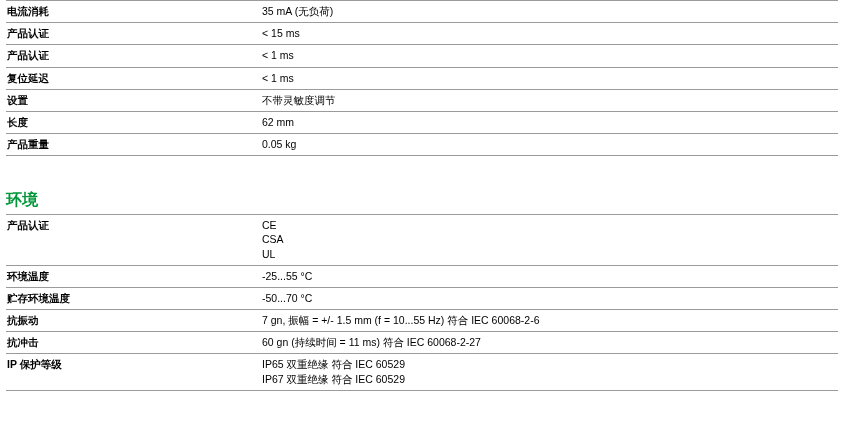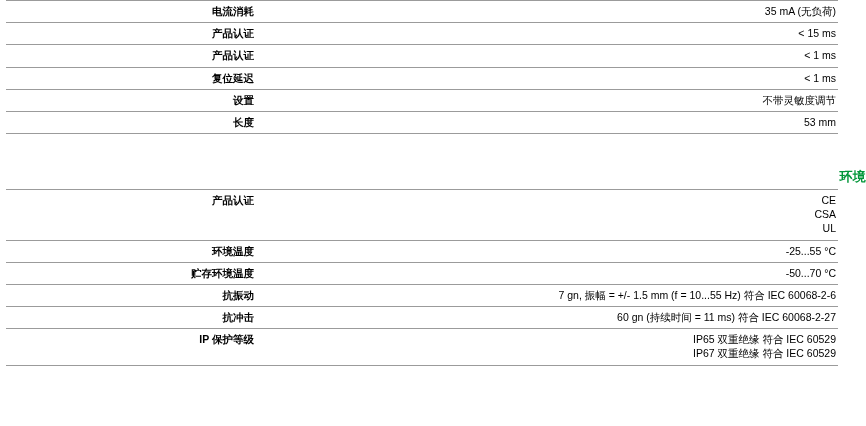--- a/index.html
+++ b/index.html
@@ -12,21 +12,20 @@
     height: 426px;
     font-family: "Liberation Sans", sans-serif;
     color: #000000;
     overflow: hidden;
   }
   .sheet {
     position: relative;
     width: 866px;
     height: 316px;
     box-sizing: border-box;
-    text-align: right;
   }
   table.spec {
     width: 832px;
     margin: 0 0 0 6px;
     border-collapse: collapse;
     table-layout: fixed;
   }
   table.spec col.c1 { width: 250px; }
   table.spec col.c2 { width: 582px; }
   table.spec td {
@@ -45,24 +44,24 @@
     padding-left: 6px;
     margin-top: 44px;
   }
   table.spec tr.topline td {
     border-top: 1px solid #9b9b9b;
   }
   .section-gap {
     height: 34px;
   }
   .section-title {
-    font-size: 13px;
+    font-size: 16px;
     font-weight: bold;
     color: #009639;
-    padding: 0 0 3px 19px;
+    padding: 0 0 3px 6px;
     letter-spacing: 0.2px;
   }
   .multi-line div {
     white-space: nowrap;
   }
   .nowrap { white-space: nowrap; }
 </style>
 </head>
 <body>
 
@@ -89,21 +88,25 @@
       <tr>
         <td class="label">复位延迟</td>
         <td class="value">&lt; 1 ms</td>
       </tr>
       <tr>
         <td class="label">设置</td>
         <td class="value">不带灵敏度调节</td>
       </tr>
       <tr>
         <td class="label">长度</td>
-        <td class="value">53 mm</td>
+        <td class="value">62 mm</td>
+      </tr>
+      <tr>
+        <td class="label">产品重量</td>
+        <td class="value">0.05 kg</td>
       </tr>
     </tbody>
   </table>
 
   <div class="section-gap"></div>
 
   <div class="section-title">环境</div>
 
   <table class="spec">
     <colgroup>

